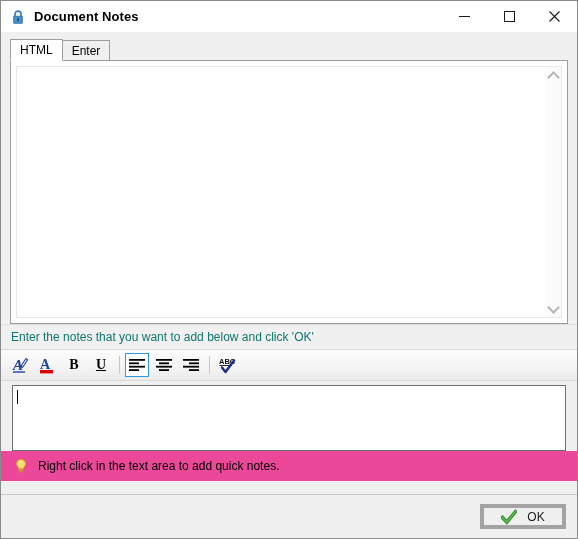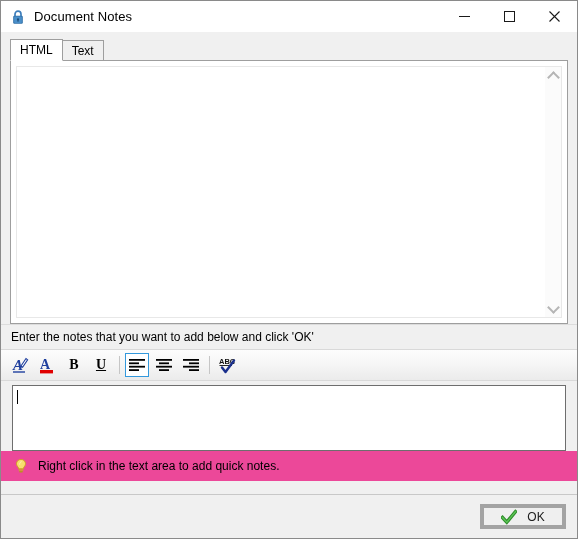--- a/index.html
+++ b/index.html
@@ -28,20 +28,21 @@
   }
 
   
   .titlebar {
     height: 31px;
     min-height: 31px;
     background: #ffffff;
     display: flex;
     align-items: center;
     position: relative;
+    font-weight: bold;
   }
   .title-lock {
     width: 16px;
     height: 16px;
     margin-left: 9px;
     margin-right: 8px;
     position: relative;
     flex: 0 0 auto;
   }
   .title-text {
@@ -150,21 +151,21 @@
     height: 1px;
     background: #dcdcdc;
     margin: 0;
   }
   .instruction {
     height: 24px;
     display: flex;
     align-items: center;
     padding-left: 10px;
     font-size: 12px;
-    color: #000000;
+    color: #0f766e;
     background: #f0f0f0;
   }
 
   
   .toolbar {
     height: 30px;
     background: linear-gradient(to bottom, #fdfdfd 0%, #f6f6f6 45%, #ebebeb 100%);
     border-top: 1px solid #d9d9d9;
     border-bottom: 1px solid #d9d9d9;
     display: flex;
@@ -290,21 +291,21 @@
       </div>
     </div>
   </div>
 
   <div class="tabhost">
     <div class="tabstrip">
       <div class="tab active">
         <span>HTML</span>
       </div>
       <div class="tab">
-        <span>Text</span>
+        <span>Enter</span>
       </div>
     </div>
 
     <div class="tabpage">
       <div class="preview-surface"></div>
       <div class="vscroll">
         <div class="arrow">
           <i class="chev up"></i>
         </div>
         <div class="arrow">

